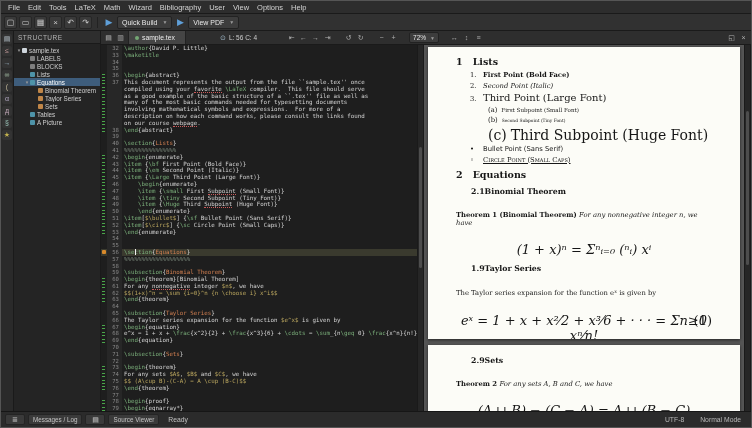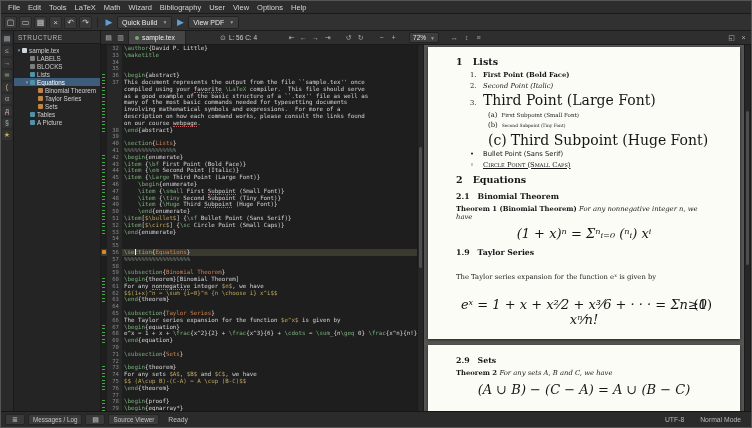--- a/index.html
+++ b/index.html
@@ -62,33 +62,33 @@
   .tk-u{color:#d4d4d4;border-bottom:1px dotted #cc5a5a;}
   .caret{position:absolute;left:34px;top:.5px;width:1px;height:5.8px;background:#f0f0f0;}
   .vscroll{flex:0 0 7px;background:#262626;border-left:1px solid #1a1a1a;border-right:1px solid #1a1a1a;position:relative;}
   .vscroll .thumb{position:absolute;left:1px;right:1px;background:#4d4d4d;border-radius:2px;}
   
   .pdfview{flex:1;background:#565656;overflow:hidden;display:flex;flex-direction:column;align-items:center;padding-top:2px;min-width:0;}
   .pdf-page{width:calc(100% - 8px);background:#fcfcf7;color:#161616;font-family:"DejaVu Serif",serif;padding:4px 28px;position:relative;box-shadow:0 1px 3px rgba(0,0,0,.6);}
   .page1{flex:0 0 292px;overflow:hidden;}
   .page2{flex:1;margin-top:6px;overflow:hidden;}
   .pdf-h1{font-size:9.5px;font-weight:bold;margin:5px 0 4px;display:flex;gap:10px;}
-  .pdf-h2{font-size:7.8px;font-weight:bold;margin:7px 0 3px;display:flex;gap:8px;text-align:center;}
+  .pdf-h2{font-size:7.8px;font-weight:bold;margin:7px 15px 3px;display:flex;text-align:center;}
   .pdf-li{display:flex;gap:4px;margin:2.5px 0 0 14px;font-size:6.8px;align-items:baseline;}
   .pdf-li.pdf-li2{margin-left:32px;}
   .pdf-marker{min-width:9px;}
   .b{font-weight:bold;}
   .i{font-style:italic;}
-  .lg{font-size:14px;}
+  .lg{font-size:10px;}
   .sm{font-size:5.6px;}
   .xs{font-size:4.4px;}
   .hg{font-size:14px;}
   .sf{font-family:"DejaVu Sans",sans-serif;}
   .sc{font-variant:small-caps;text-decoration:underline;}
-  .pdf-thm{font-size:6.8px;margin:4px 0;}
+  .pdf-thm{font-size:6.8px;margin:15px 0;}
   .pdf-thm .lead{font-weight:bold;}
   .pdf-thm .rest{font-style:italic;}
   .pdf-p{font-size:6.8px;margin:16px 0;}
   .pf{font-style:italic;font-weight:bold;}
   .pdf-eq{font-size:13px;font-style:italic;text-align:center;margin:5px 0;position:relative;}
   .pdf-eq .tag{position:absolute;right:0;top:0;font-style:normal;}
   .pdf-pagenum{text-align:center;font-size:6.5px;margin-top:18px;}
   
   .statusbar{flex:0 0 16px;background:#2b2b2b;border-top:1px solid #161616;display:flex;align-items:center;gap:3px;padding:0 4px;}
   .status-btn{height:11px;background:#3a3a3a;border:1px solid #242424;border-radius:2px;color:#c4c4c4;font-size:6.3px;display:flex;align-items:center;padding:0 4px;white-space:nowrap;}

